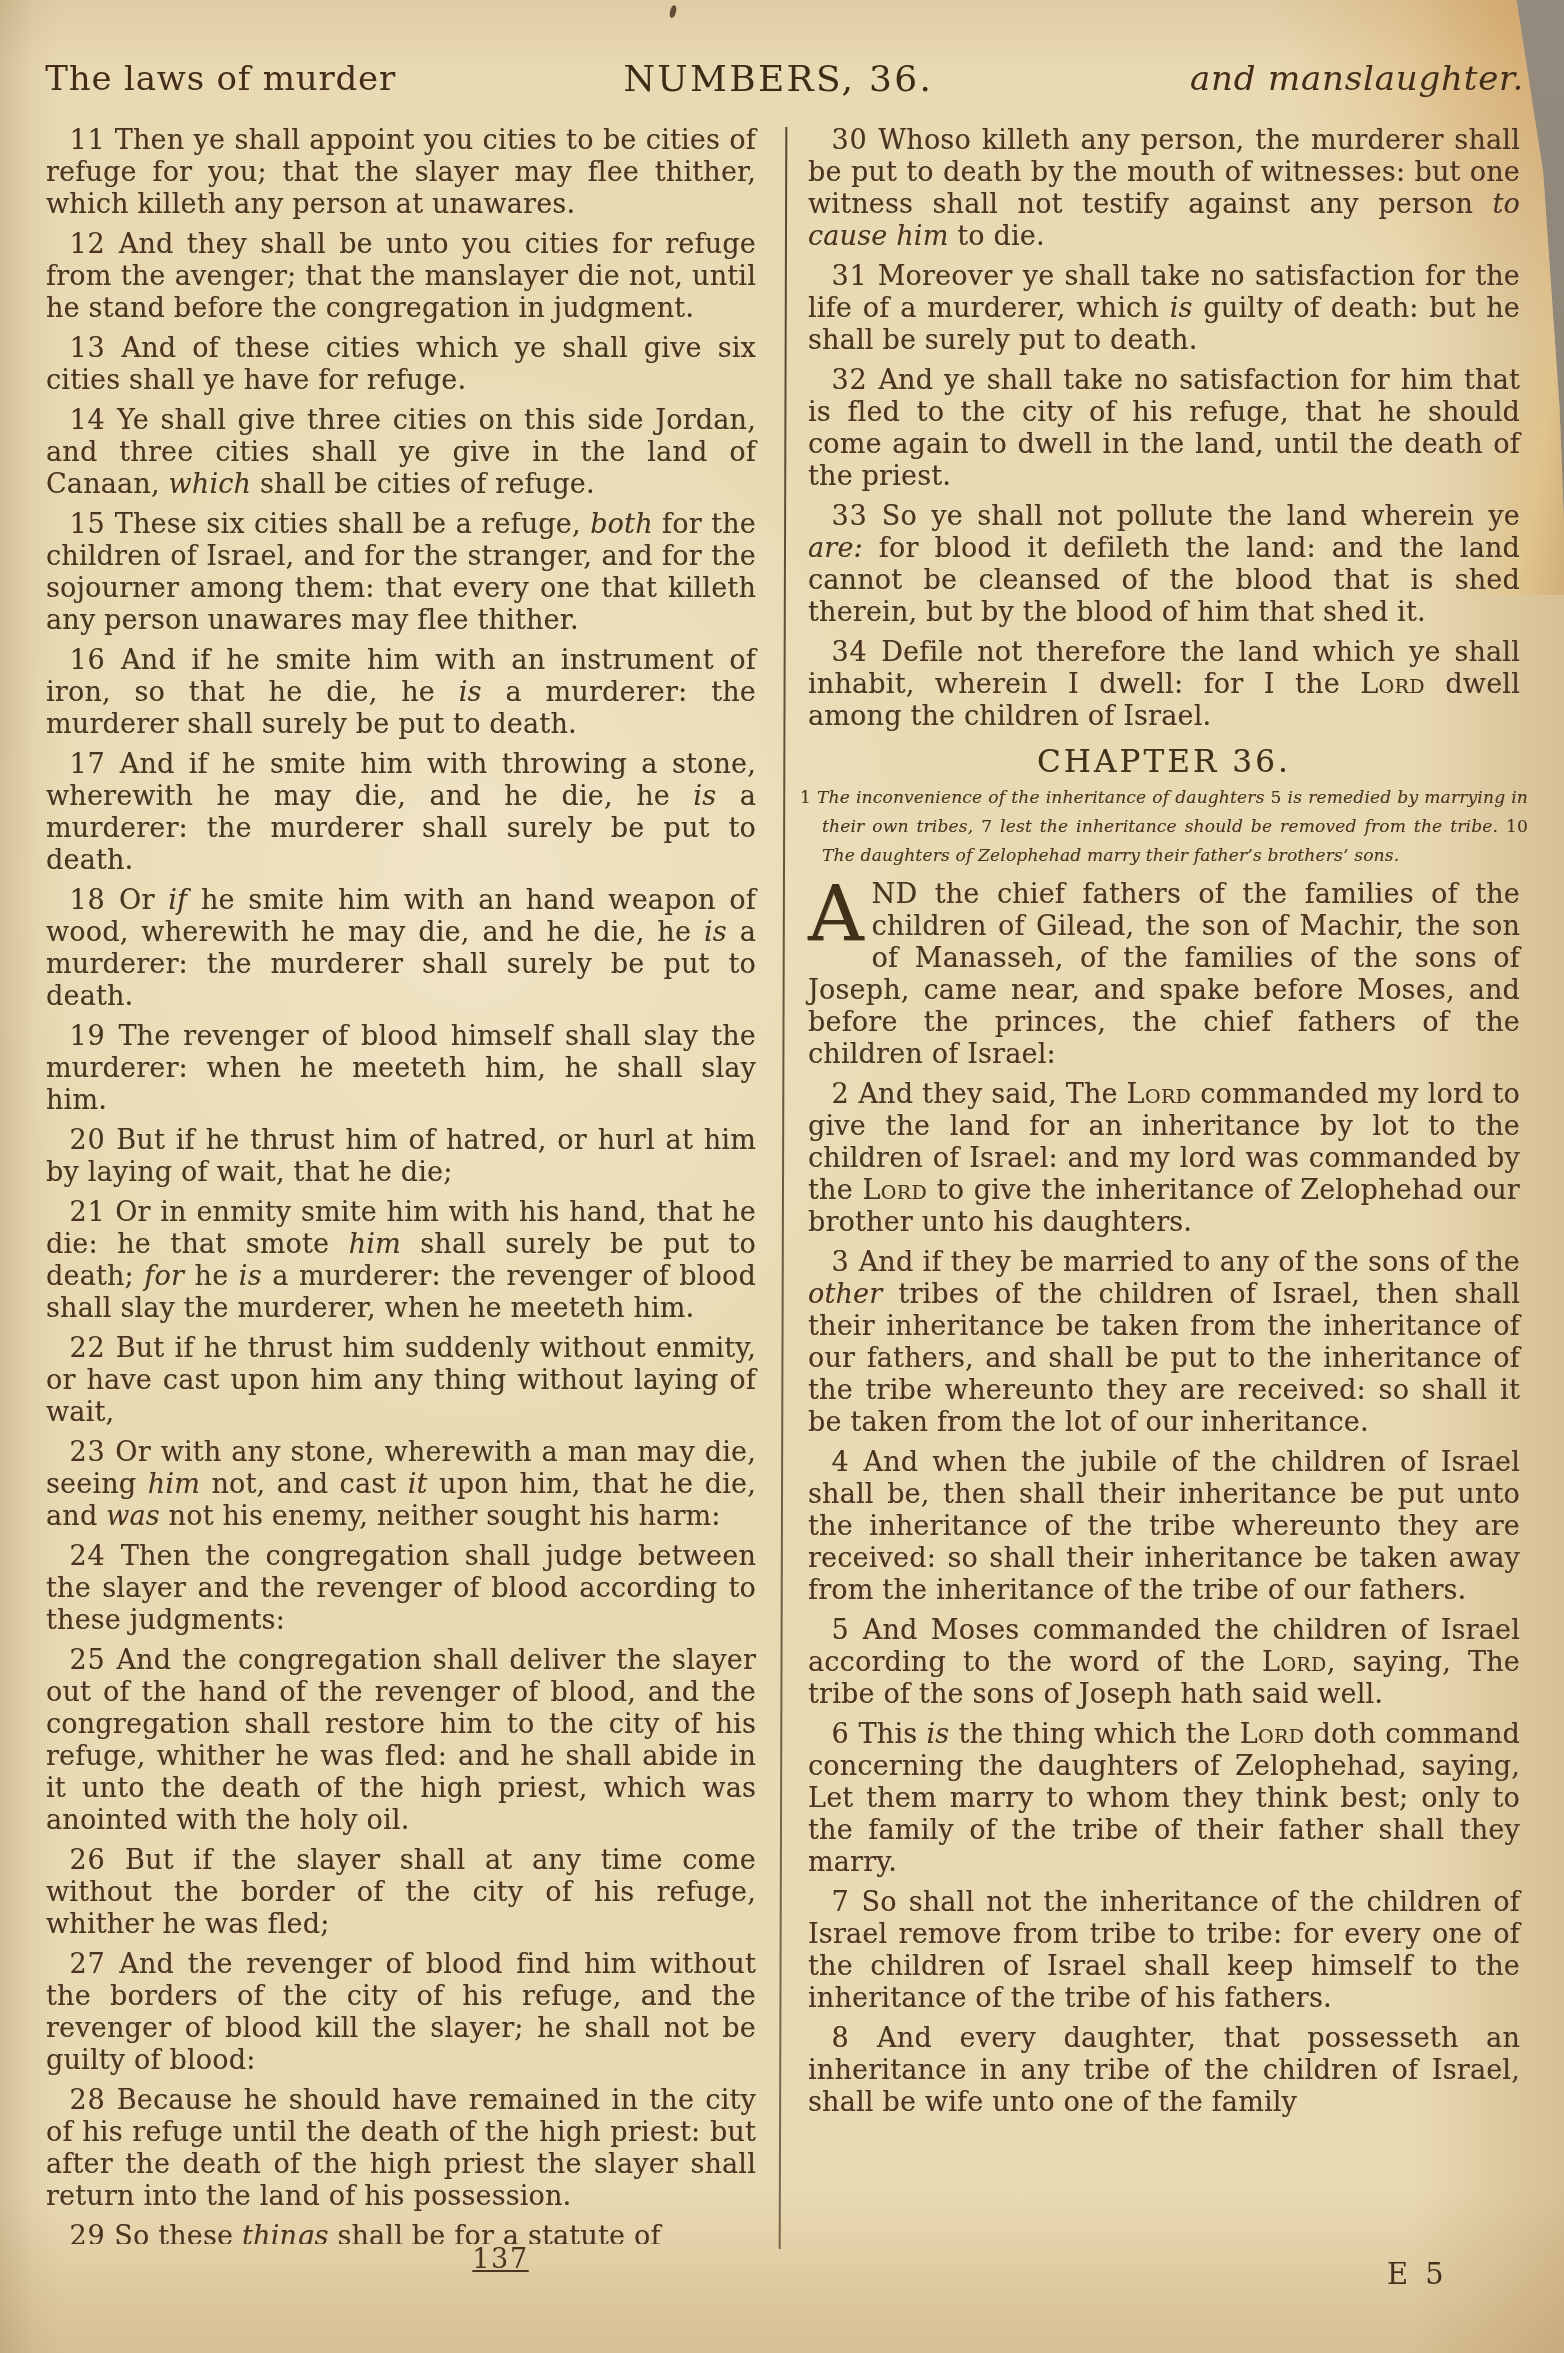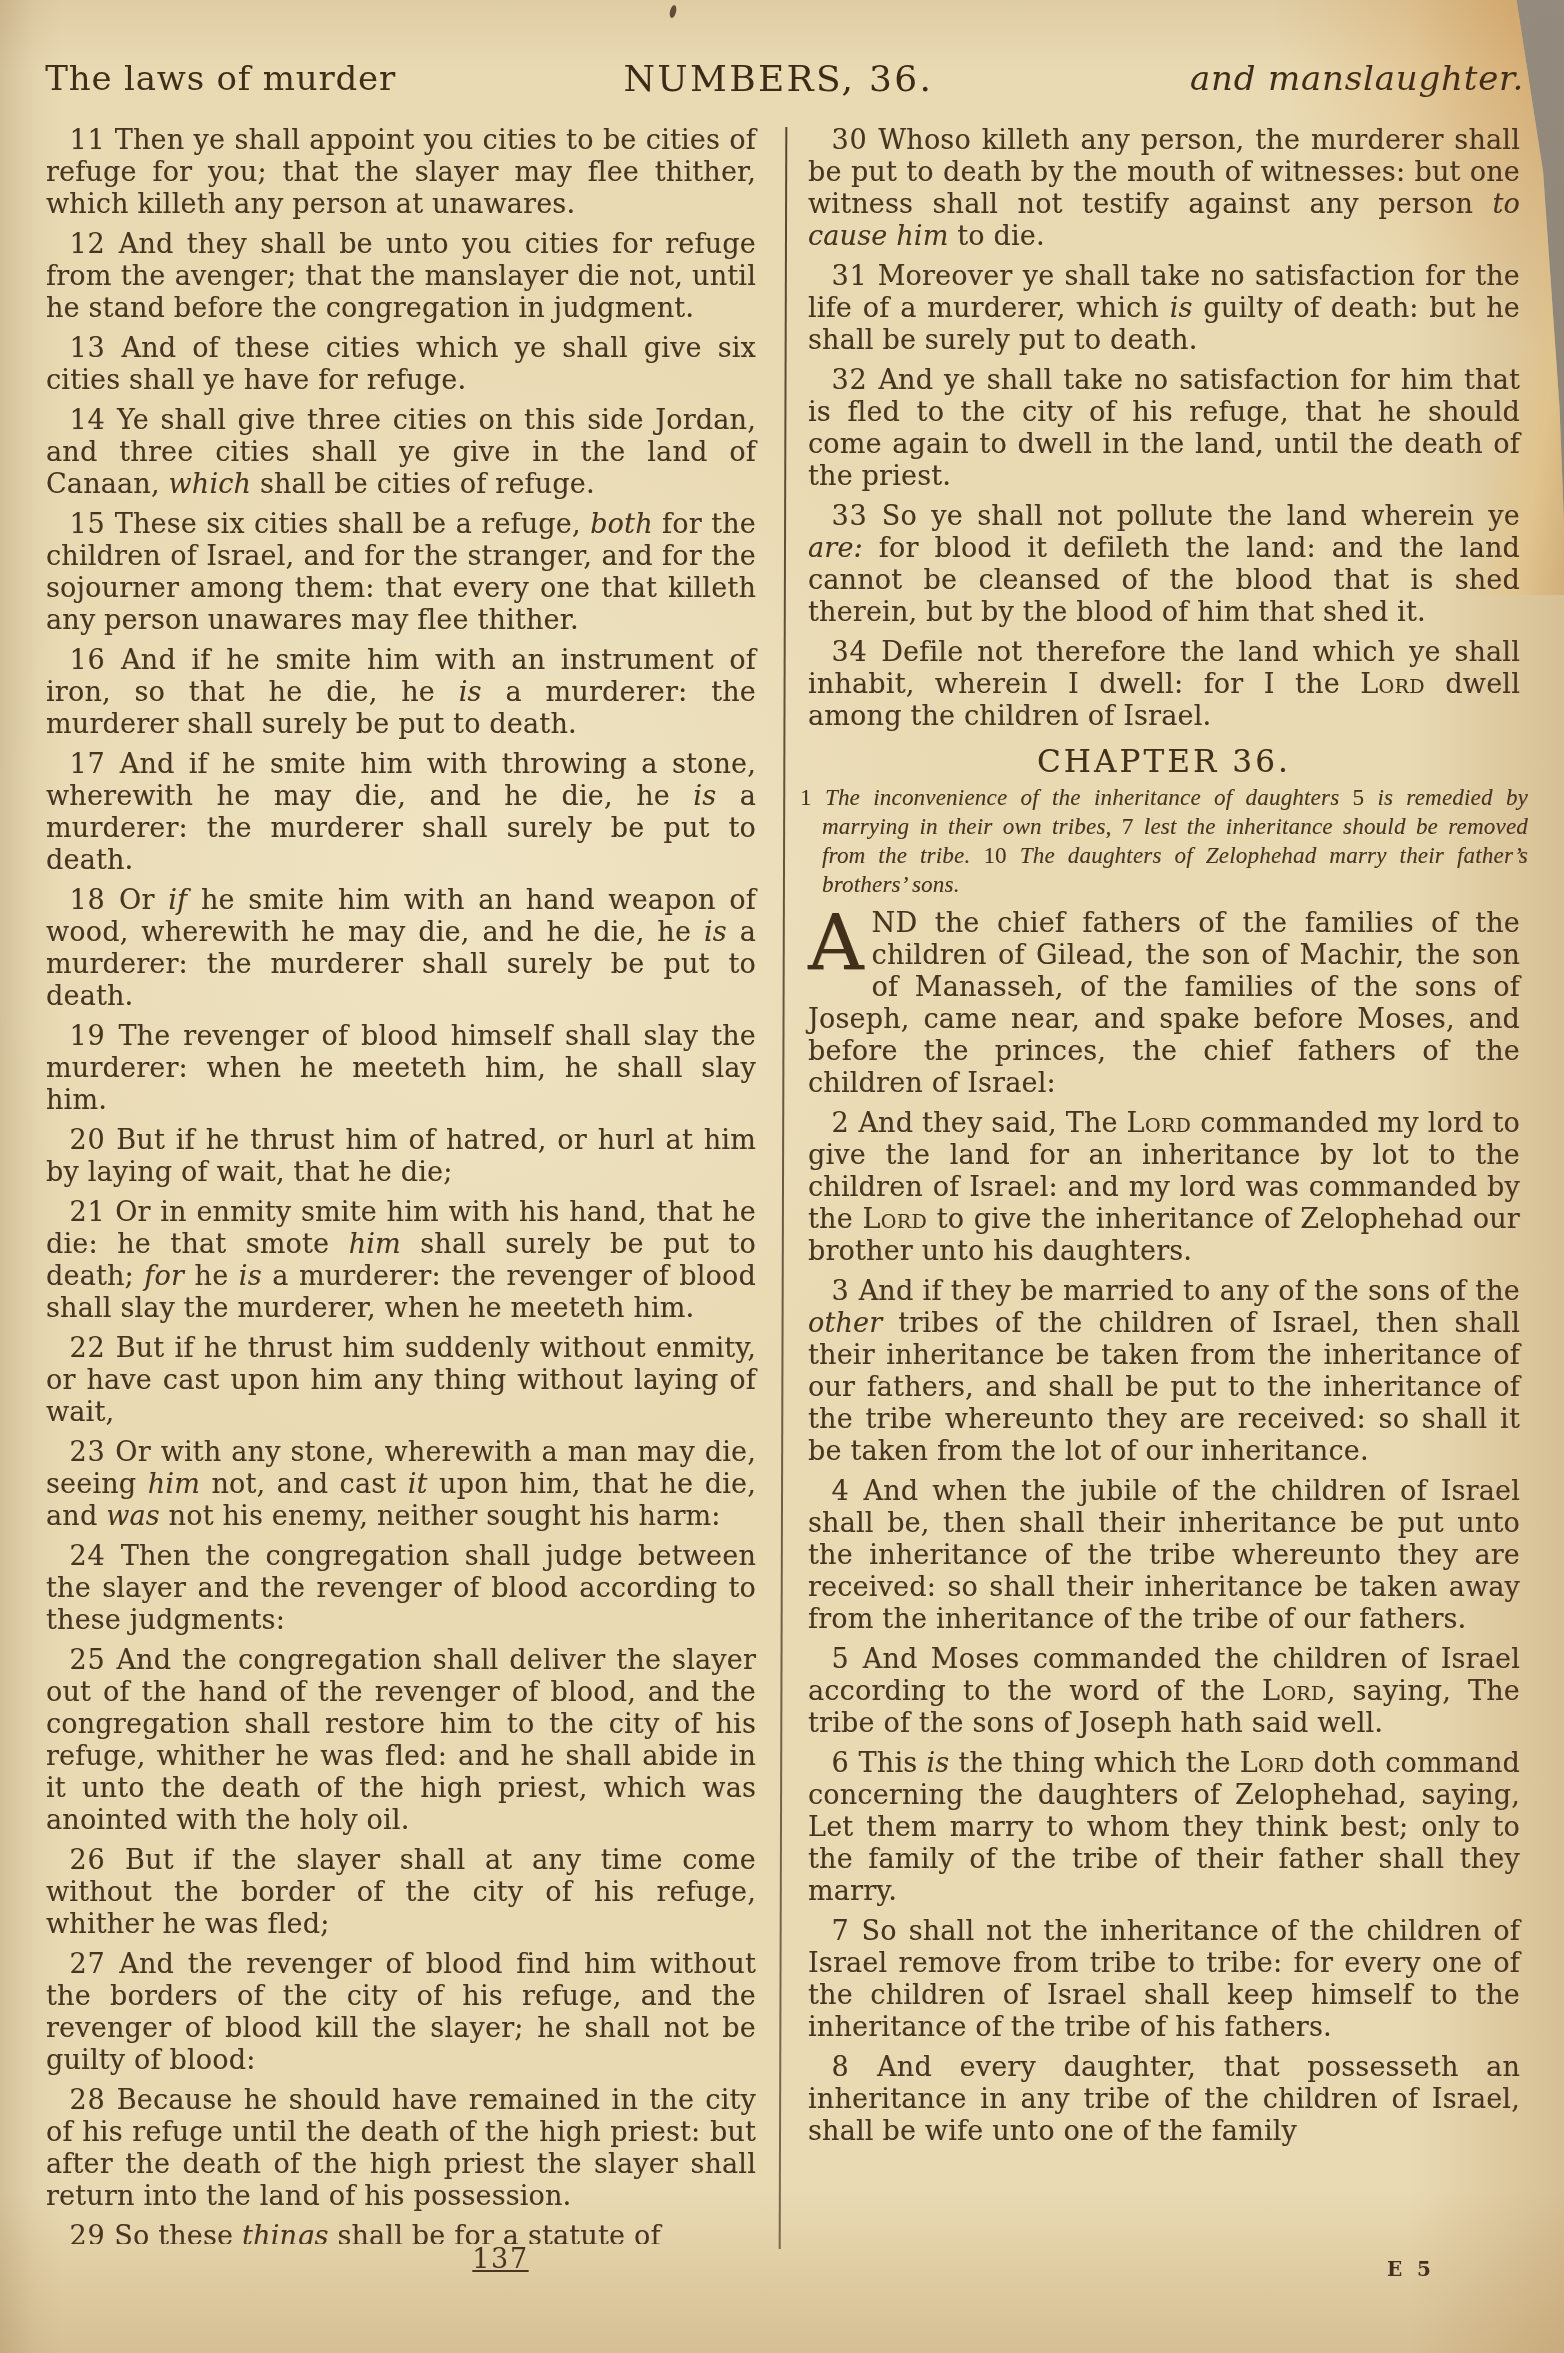--- a/index.html
+++ b/index.html
@@ -33,28 +33,28 @@
     text-shadow:0.3px 0.4px 0.5px rgba(74,52,30,0.35);hyphens:auto;}
   .col-left{left:38px;width:726px;}
   .col-right{left:800px;width:728px;}
   .verse{margin:8px;text-indent:23.5px;}
   .verse.cont{text-indent:0;}
   .vnum{letter-spacing:0.8px;}
   .sc{font-variant:small-caps;letter-spacing:0.4px;}
   .rm{font-style:normal;}
   .chapter-heading{margin:12.5px 0 6.3px 0;font-size:31px;font-weight:normal;text-align:center;
     letter-spacing:3.1px;text-indent:0;color:#42301b;}
-  .summary{font-style:italic;font-size:23px;line-height:29px;margin:0 0 4.7px 0;
-    text-indent:-22px;padding-left:22px;font-family:Liberation Serif, serif;}
+  .summary{font-style:italic;font-size:17px;line-height:29px;margin:0 0 4.7px 0;
+    text-indent:-22px;padding-left:22px;}
   .dropcap-para{text-indent:0;}
   .dc{float:left;font-size:77px;line-height:0.80;margin:5.5px 7.8px 0 0;color:#42301b;
     text-shadow:0.5px 0.6px 0.6px rgba(74,52,30,0.4);}
   .folio{position:absolute;left:438px;width:125px;top:2243px;text-align:center;
     font-size:27px;color:#4a3520;letter-spacing:1.6px;text-decoration:underline;}
-  .signature{position:absolute;left:1387px;top:2257px;font-size:20px;font-weight:bold;
+  .signature{position:absolute;left:1387px;top:2257px;font-size:29px;font-weight:normal;
     letter-spacing:3.9px;color:#44311d;}
   .speck{position:absolute;left:670px;top:4.7px;width:5.5px;height:13.3px;background:#4a3523;
     border-radius:3.1px/7px;transform:rotate(14deg);opacity:0.85;}
   .corner-shine{position:absolute;right:0;top:0;width:125px;height:595px;pointer-events:none;
     background:linear-gradient(100deg, rgba(0,0,0,0) 55%, rgba(236,196,120,0.35) 78%, rgba(190,120,40,0.25) 100%);}
 </style>
 </head>
 <body>
 
 <div class="page">

